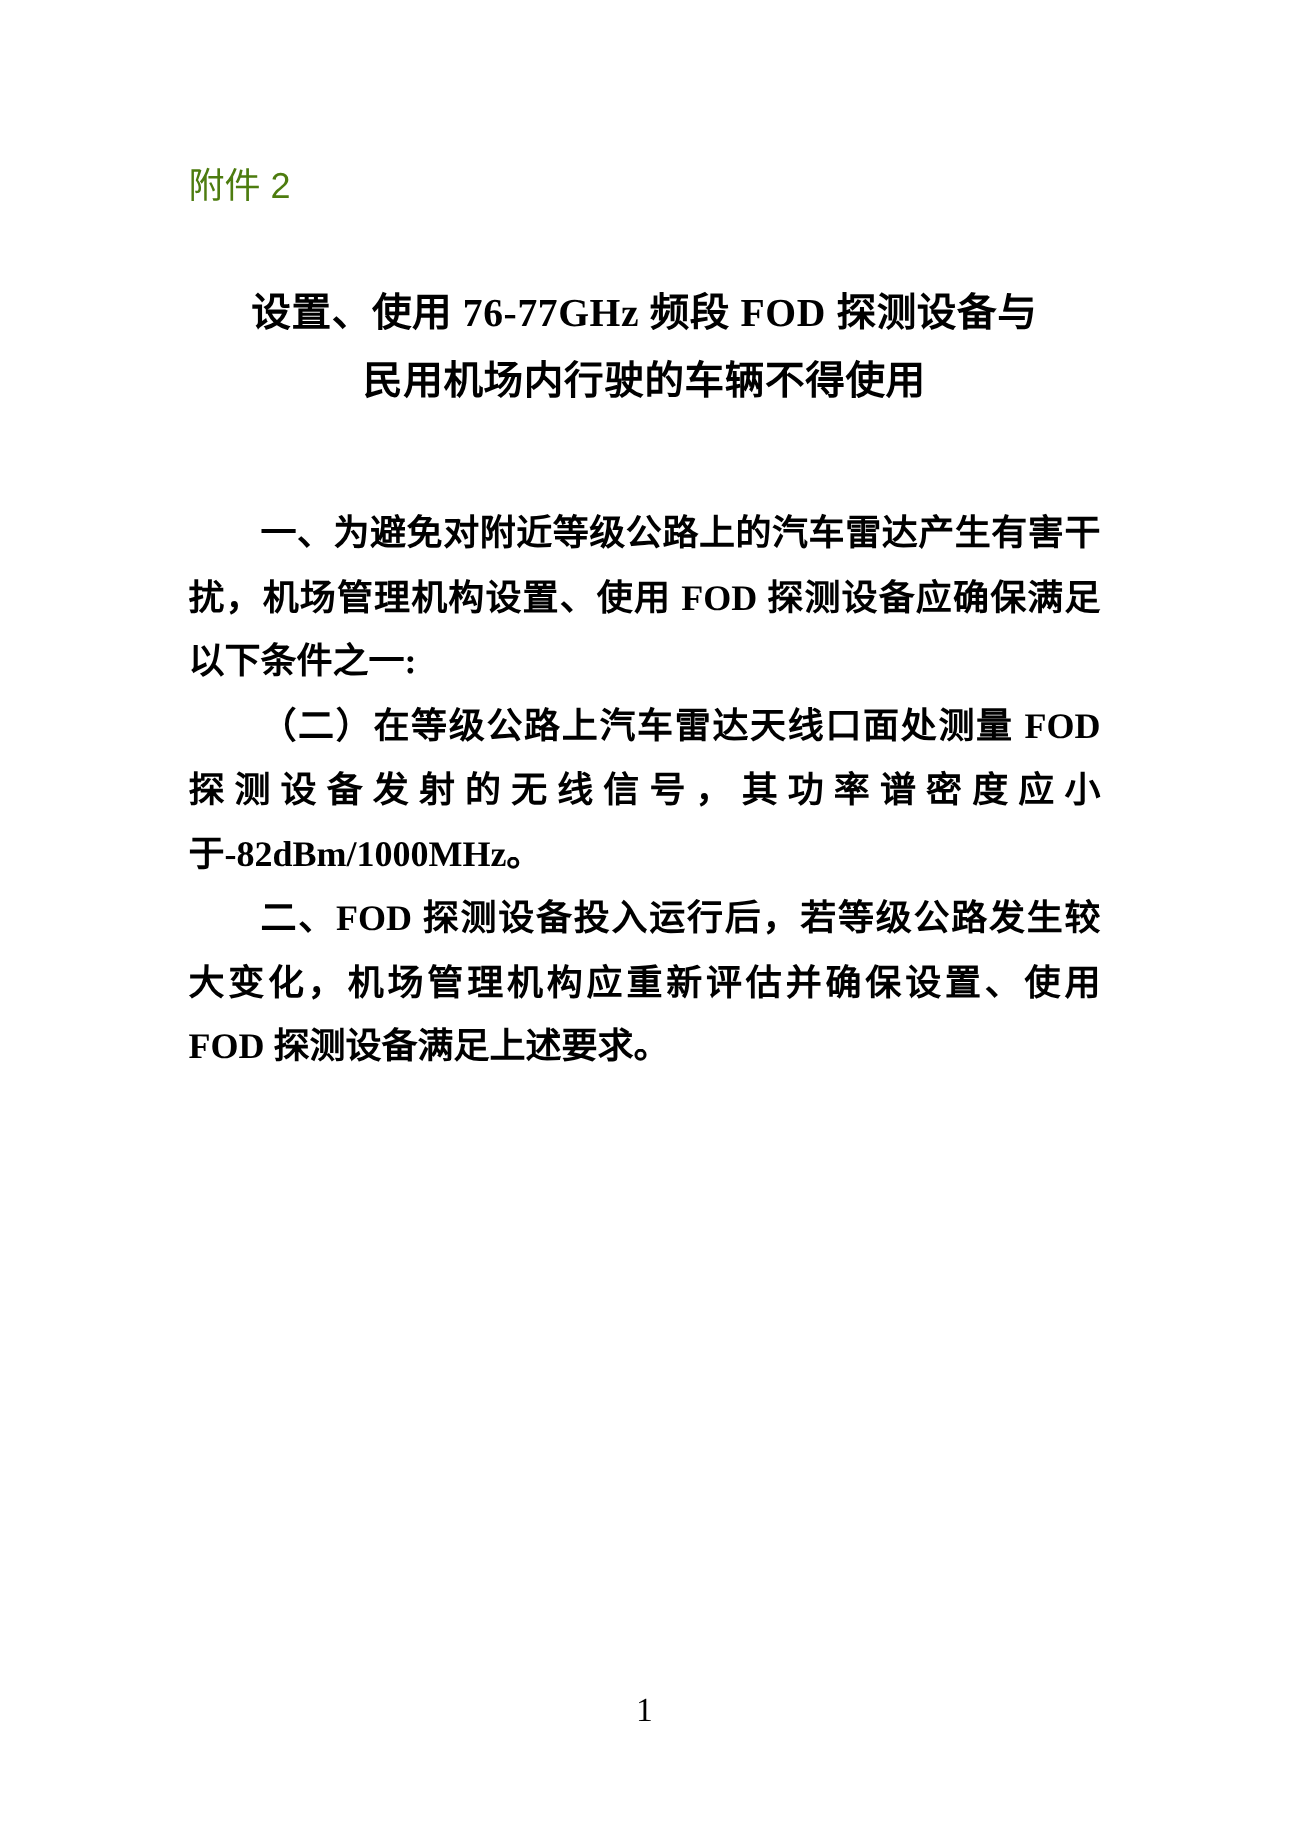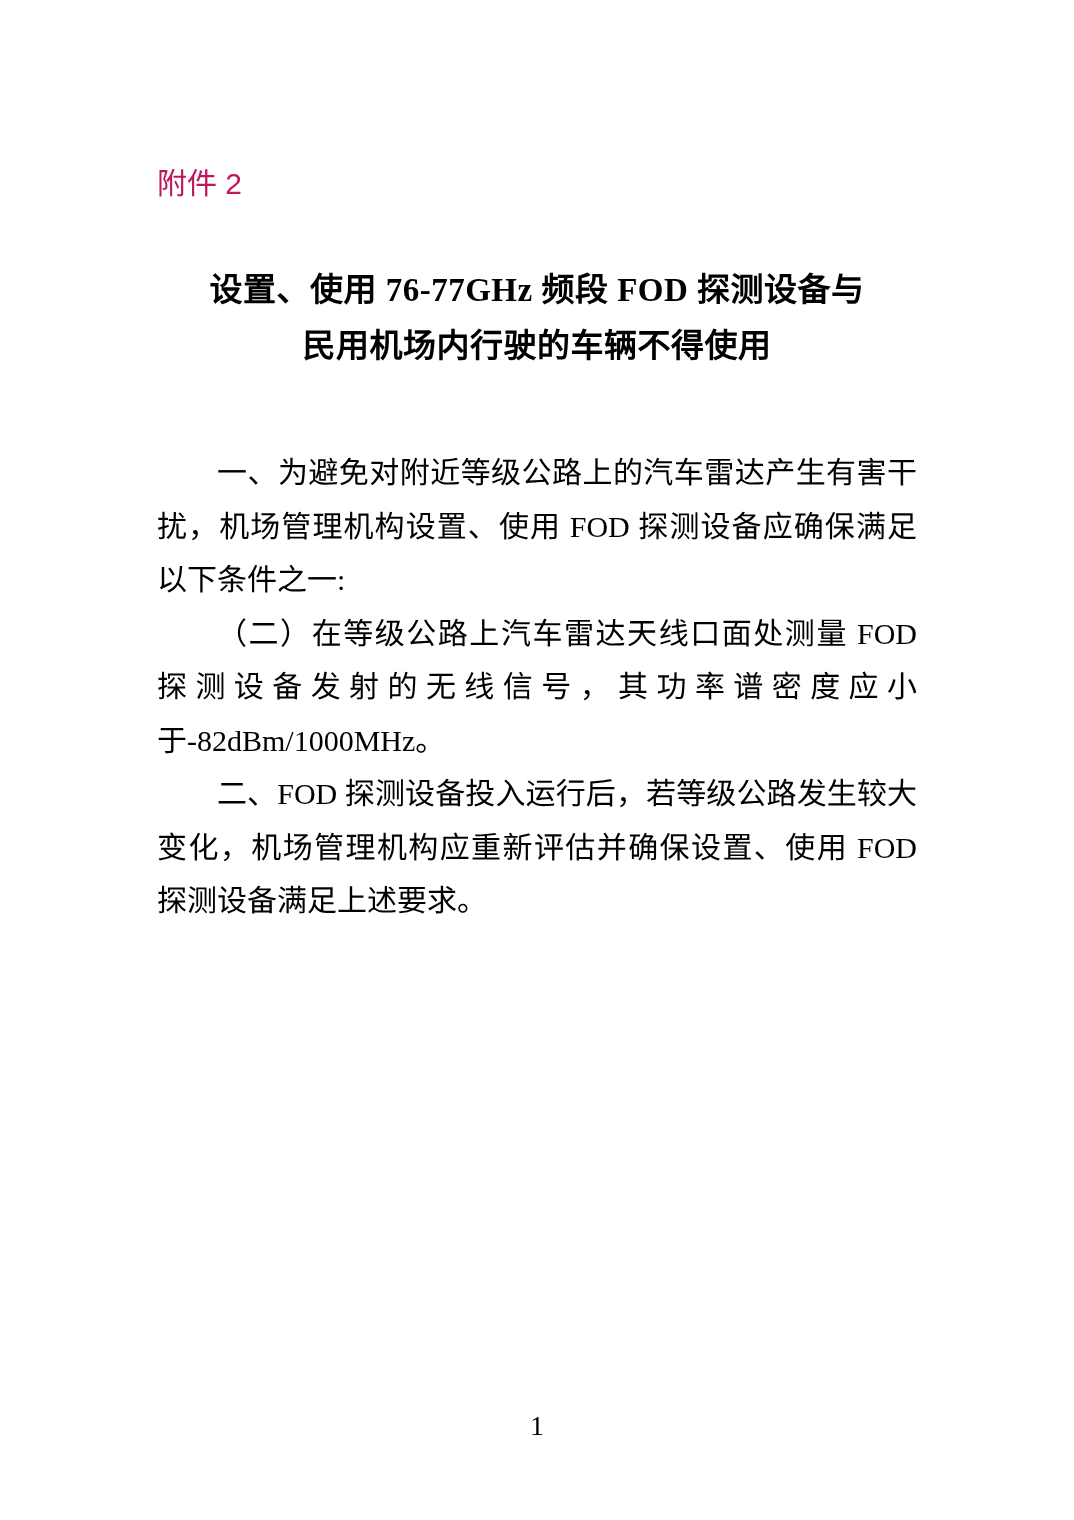--- a/index.html
+++ b/index.html
@@ -18,38 +18,38 @@
     font-family: "Liberation Serif", "DejaVu Serif", serif;
     overflow: hidden;
   }
   .content {
     padding: 138px 157px 0 157px; 
   }
   .attachment-label {
     font-size: 30px;
     line-height: 36px;
     font-family: "Liberation Sans", "DejaVu Sans", sans-serif;
-    color: #be185d;
-    margin-top: 28px;
+    color: #4d7c0f;
   }
   .doc-title {
     margin-top: 60px;
     text-align: center;
     font-weight: bold;
     font-size: 33px;
     line-height: 56px;
     font-family: "Liberation Serif", "DejaVu Serif", serif;
     letter-spacing: 0.5px;
   }
   .doc-title .title-line {
     display: block;
     white-space: nowrap;
   }
   .body-text {
     margin-top: 72px;
+    font-weight: bold;
   }
   .body-text p {
     margin: 0;
     font-size: 30px;
     line-height: 53.5px;
     text-align: justify;
     text-justify: inter-ideograph;
     text-indent: 2em;
     font-family: "Liberation Serif", "DejaVu Serif", serif;
   }

